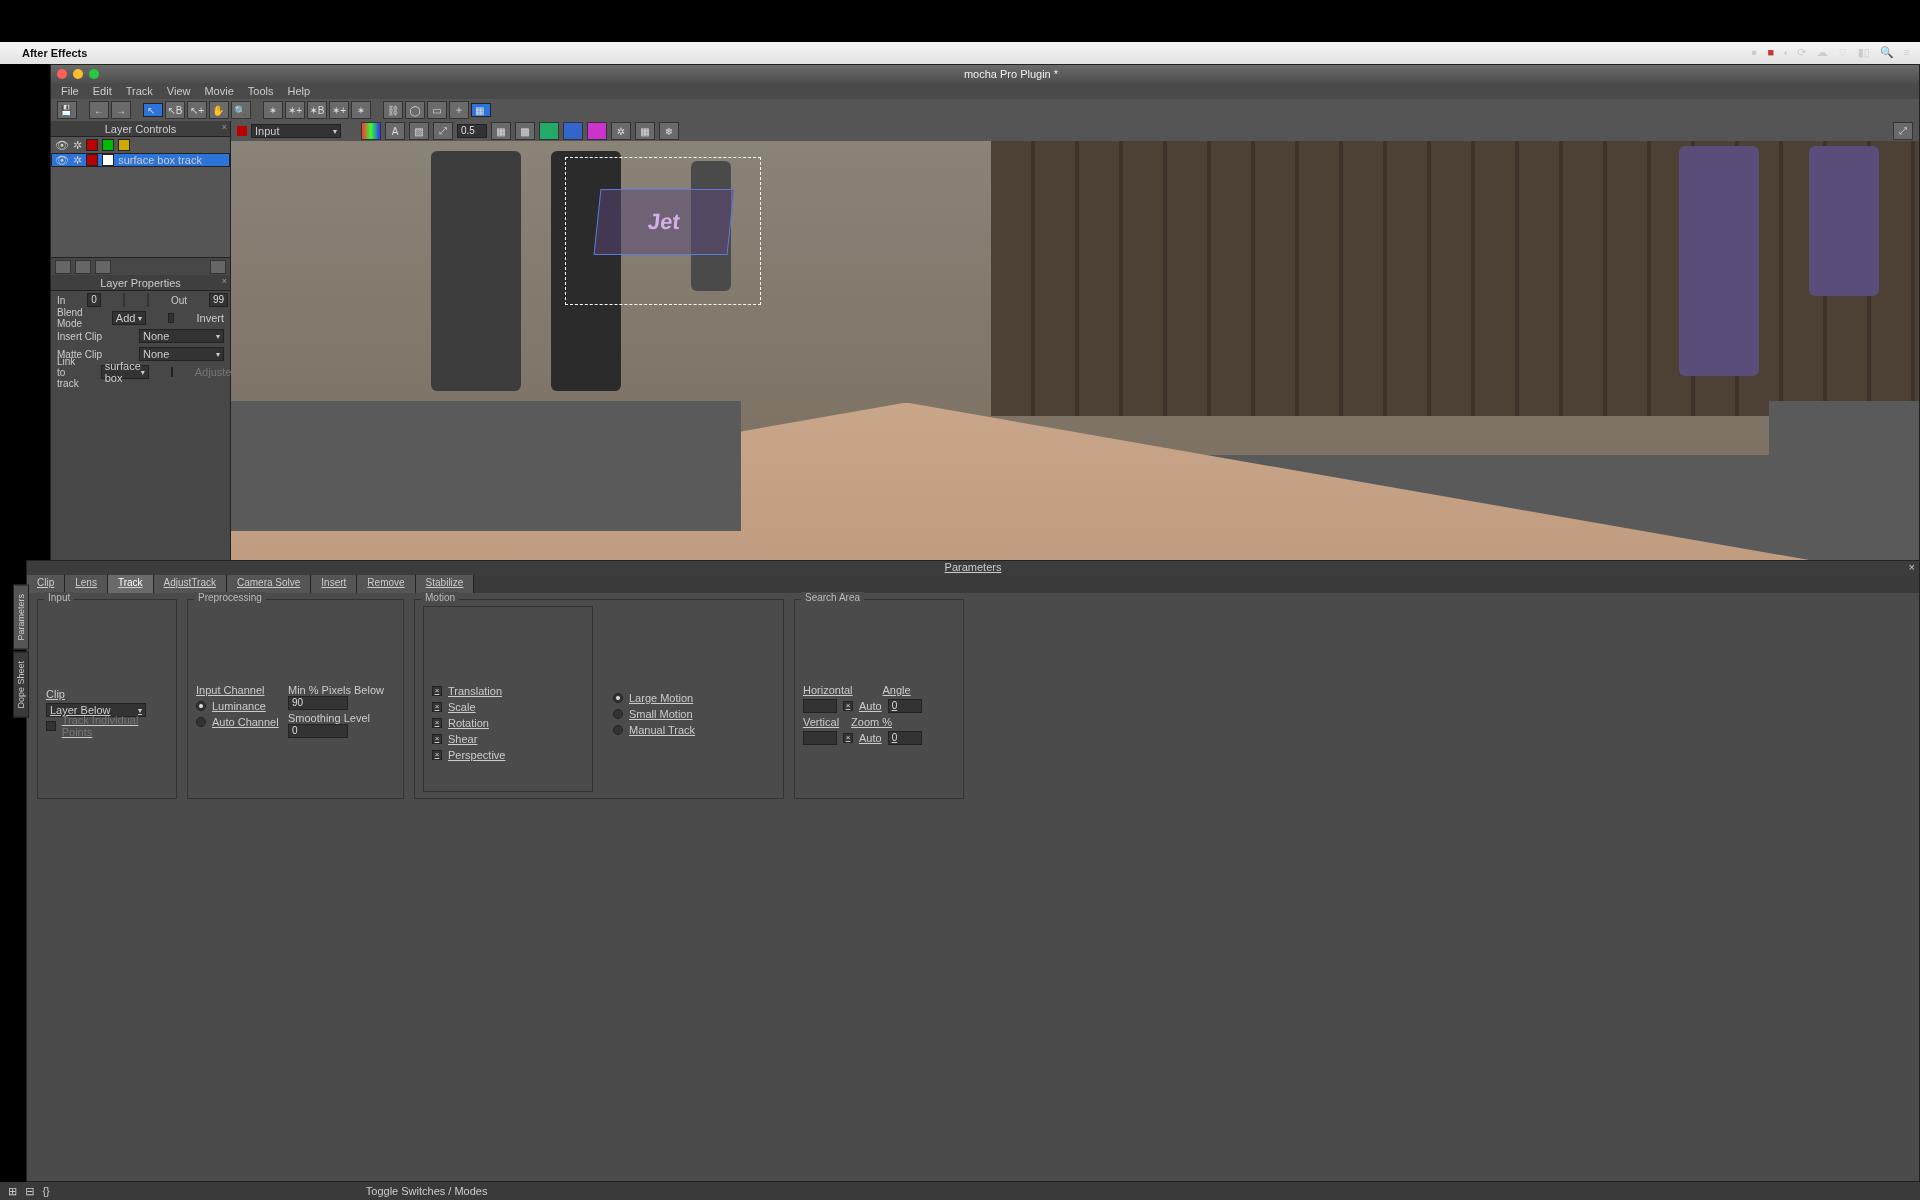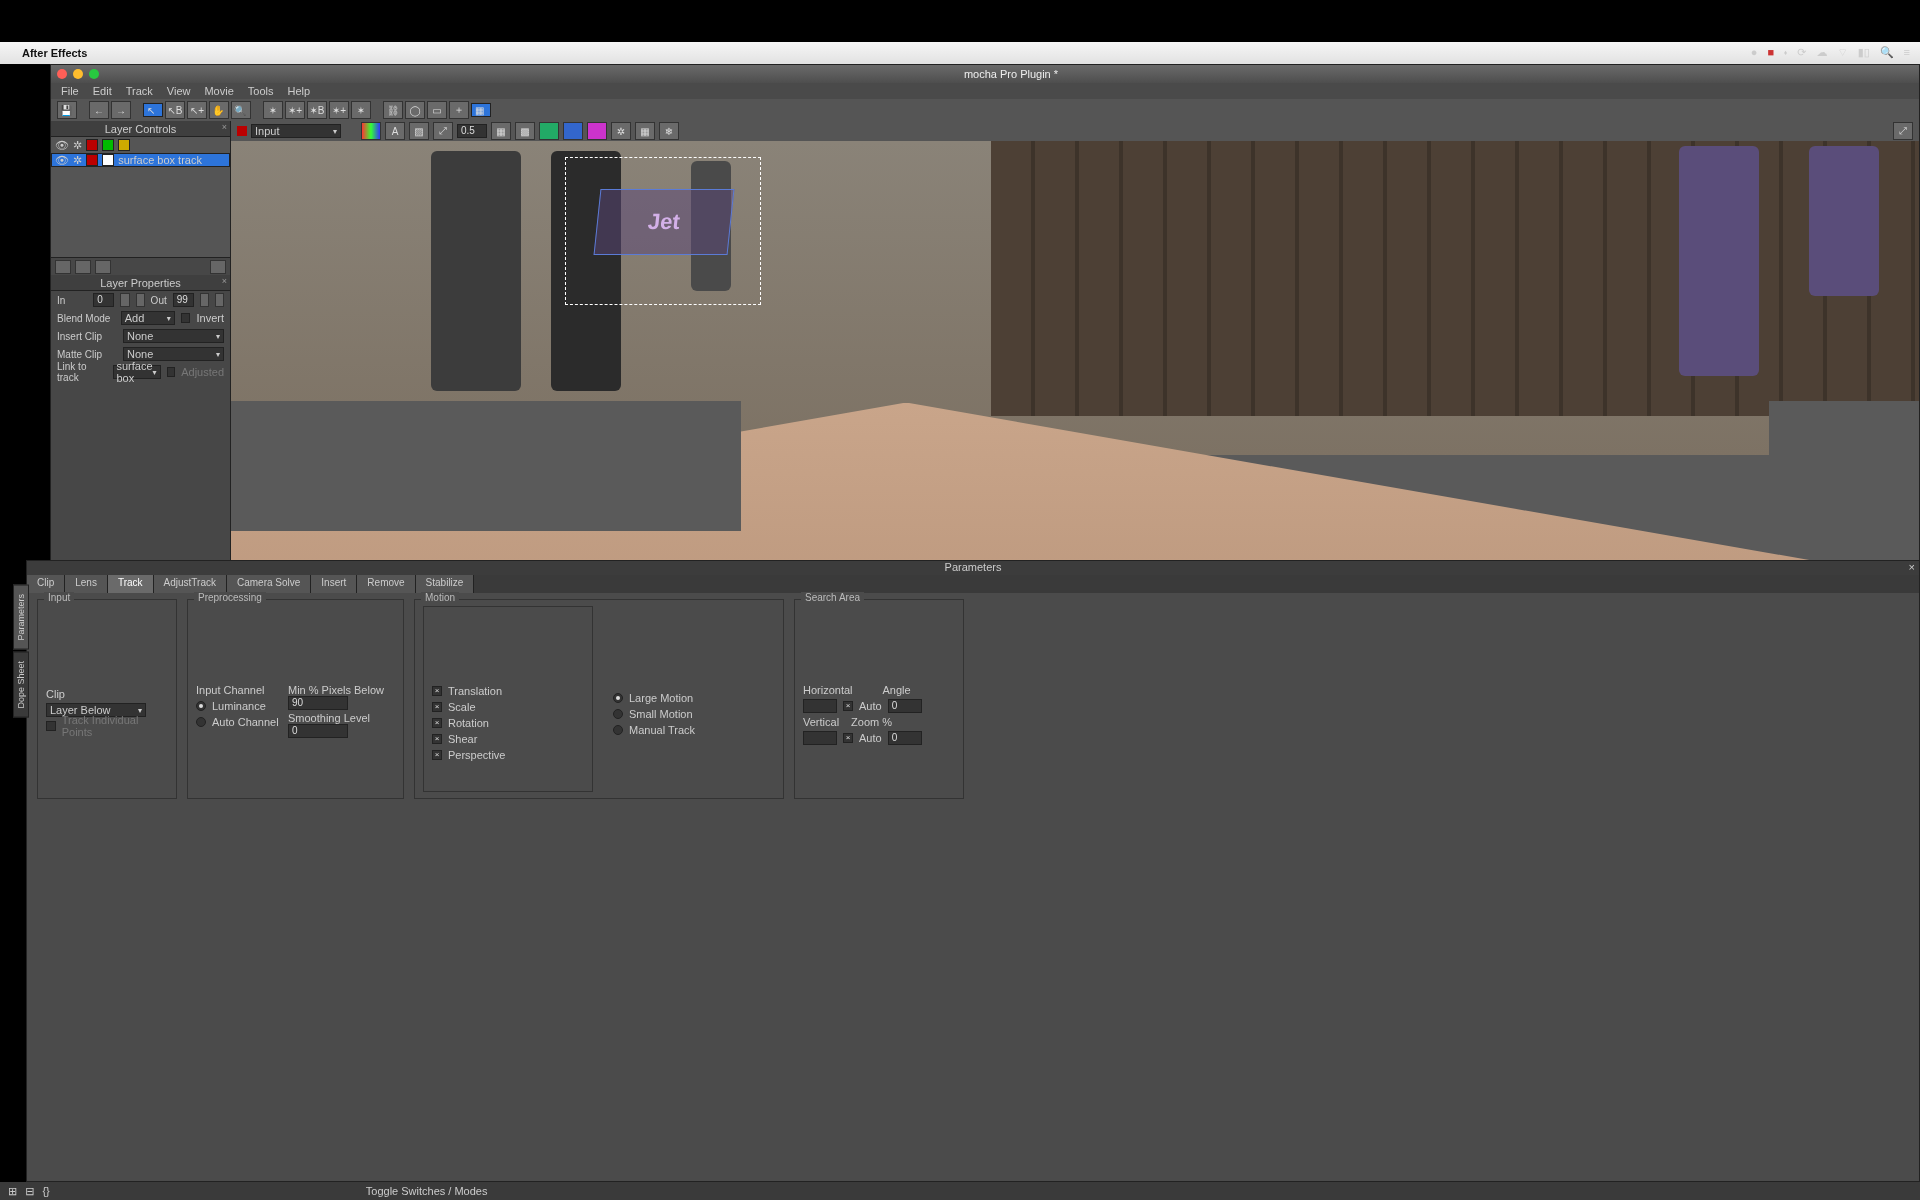--- a/index.html
+++ b/index.html
@@ -32,21 +32,21 @@
 .left { width: 180px; background: #474747; display: flex; flex-direction: column; border-right: 1px solid #222; }
 .panel-hdr { height: 16px; background: #3f3f3f; display: flex; align-items: center; justify-content: center; color: #bbb; font-size: 10px; border-bottom: 1px solid #222; position: relative; }
 .panel-hdr .x { position: absolute; right: 3px; top: 1px; font-size: 9px; color: #999; }
 .layerrow { display: flex; align-items: center; height: 16px; gap: 4px; padding: 0 4px; }
 .layerrow .sw { width: 12px; height: 12px; border: 1px solid #222; }
 .layerrow.sel { background: #2d74da; color: #fff; }
 .layerlist { flex: 0 0 120px; background: #555; overflow: hidden; }
 .layerbtns { height: 18px; background: #474747; display: flex; gap: 4px; padding: 2px 4px; border-top: 1px solid #222; }
 .minibtn { width: 16px; height: 14px; background: #666; border: 1px solid #333; }
 
-.proprow { display: flex; align-items: center; height: 18px; padding: 0 6px; gap: 6px; }
+.proprow { display: flex; align-items: center; height: 18px; padding: 0 6px; gap: 22px; }
 .proprow label { width: 60px; color: #ccc; font-size: 10px; }
 .numbox { width: 34px; height: 14px; background: #333; border: 1px solid #222; color: #ddd; font-size: 10px; padding: 0 3px; }
 .sel { background: #333; border: 1px solid #222; height: 14px; color: #ddd; font-size: 10px; padding: 0 3px; display: flex; align-items: center; justify-content: space-between; }
 .sel .arr { font-size: 8px; }
 .chk { width: 10px; height: 10px; border: 1px solid #222; background: #333; }
 
 .viewer { flex: 1; display: flex; flex-direction: column; background: #474747; }
 .viewbar { height: 20px; background: #555; display: flex; align-items: center; gap: 4px; padding: 0 6px; }
 .viewbar .drop { width: 90px; }
 .canvas { flex: 1; background: #5a5a5a; position: relative; overflow: hidden; }
@@ -62,21 +62,21 @@
 .surfbox { position: absolute; border: 1px solid #5b7bd6; background: rgba(90,70,120,.5); display: flex; align-items: center; justify-content: center; color: #d3b0e8; font-weight: bold; font-size: 22px; transform: skewX(-6deg); }
 
 .timeline { height: 34px; background: #555; border-top: 1px solid #222; display: flex; flex-direction: column; }
 .timetrack { height: 14px; background: #666; position: relative; margin: 2px 4px 0; }
 .timetrack .bar { position: absolute; top: 4px; left: 0; right: 0; height: 4px; background: #3a5fbf; }
 .timectl { flex: 1; display: flex; align-items: center; gap: 8px; padding: 0 6px; }
 .timectl .seg { display: flex; gap: 2px; align-items: center; }
 .timectl .lbl { color: #bbb; font-size: 10px; }
 
 
-.params { position: absolute; left: 26px; right: 0; top: 560px; bottom: 18px; background: #4b4b4b; border: 1px solid #222; }
+.params { position: absolute; left: 26px; right: 0; top: 560px; bottom: 18px; background: #4b4b4b; border: 1px solid #222; text-decoration: underline; }
 .params .phdr { height: 14px; background: #3c3c3c; text-align: center; font-size: 10px; color: #bbb; position: relative; }
 .params .phdr .x { position: absolute; right: 4px; top: 0; }
 .tabs { height: 18px; background: #3a3a3a; display: flex; }
 .tab { padding: 2px 10px; background: #555; border-right: 1px solid #222; color: #ccc; font-size: 10px; }
 .tab.active { background: #6a6a6a; color: #fff; }
 .side-tabs { position: absolute; left: -14px; top: 24px; display: flex; flex-direction: column; }
 .side-tab { writing-mode: vertical-rl; transform: rotate(180deg); background: #3a3a3a; padding: 8px 2px; font-size: 9px; border: 1px solid #222; margin-bottom: 2px; }
 .side-tab.active { background: #555; }
 
 .pbody { display: flex; padding: 6px 10px; gap: 10px; }

